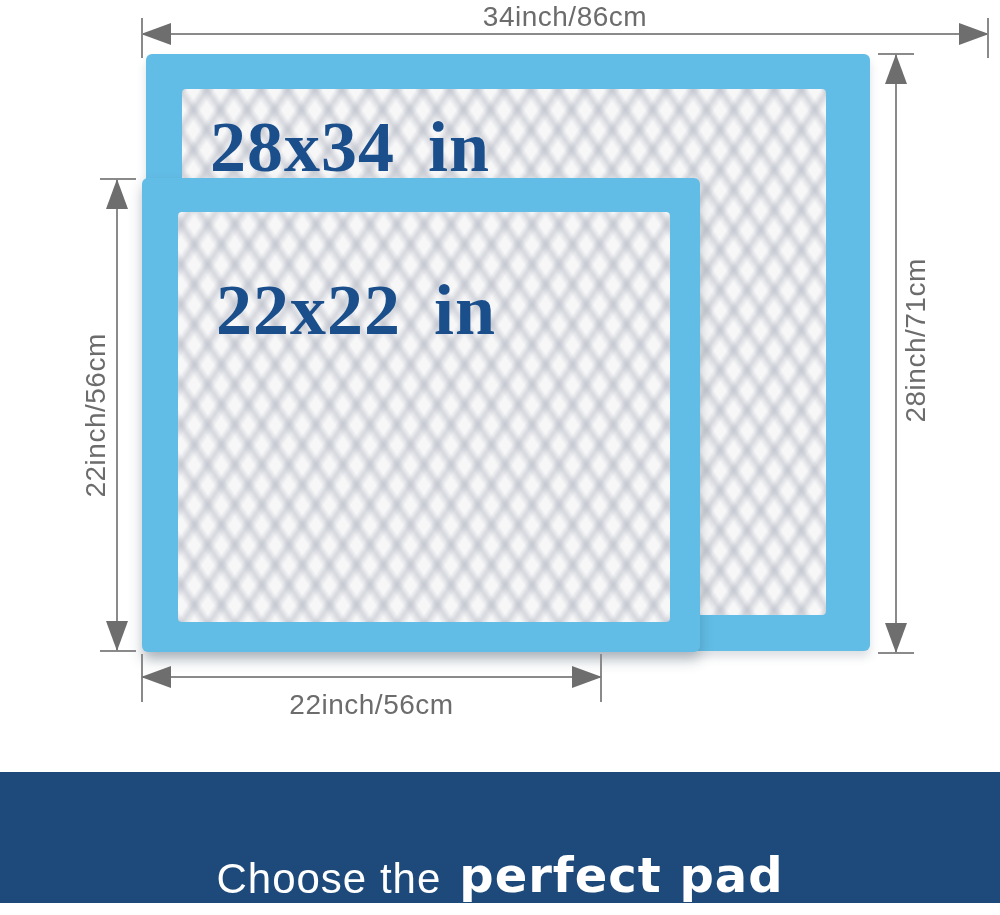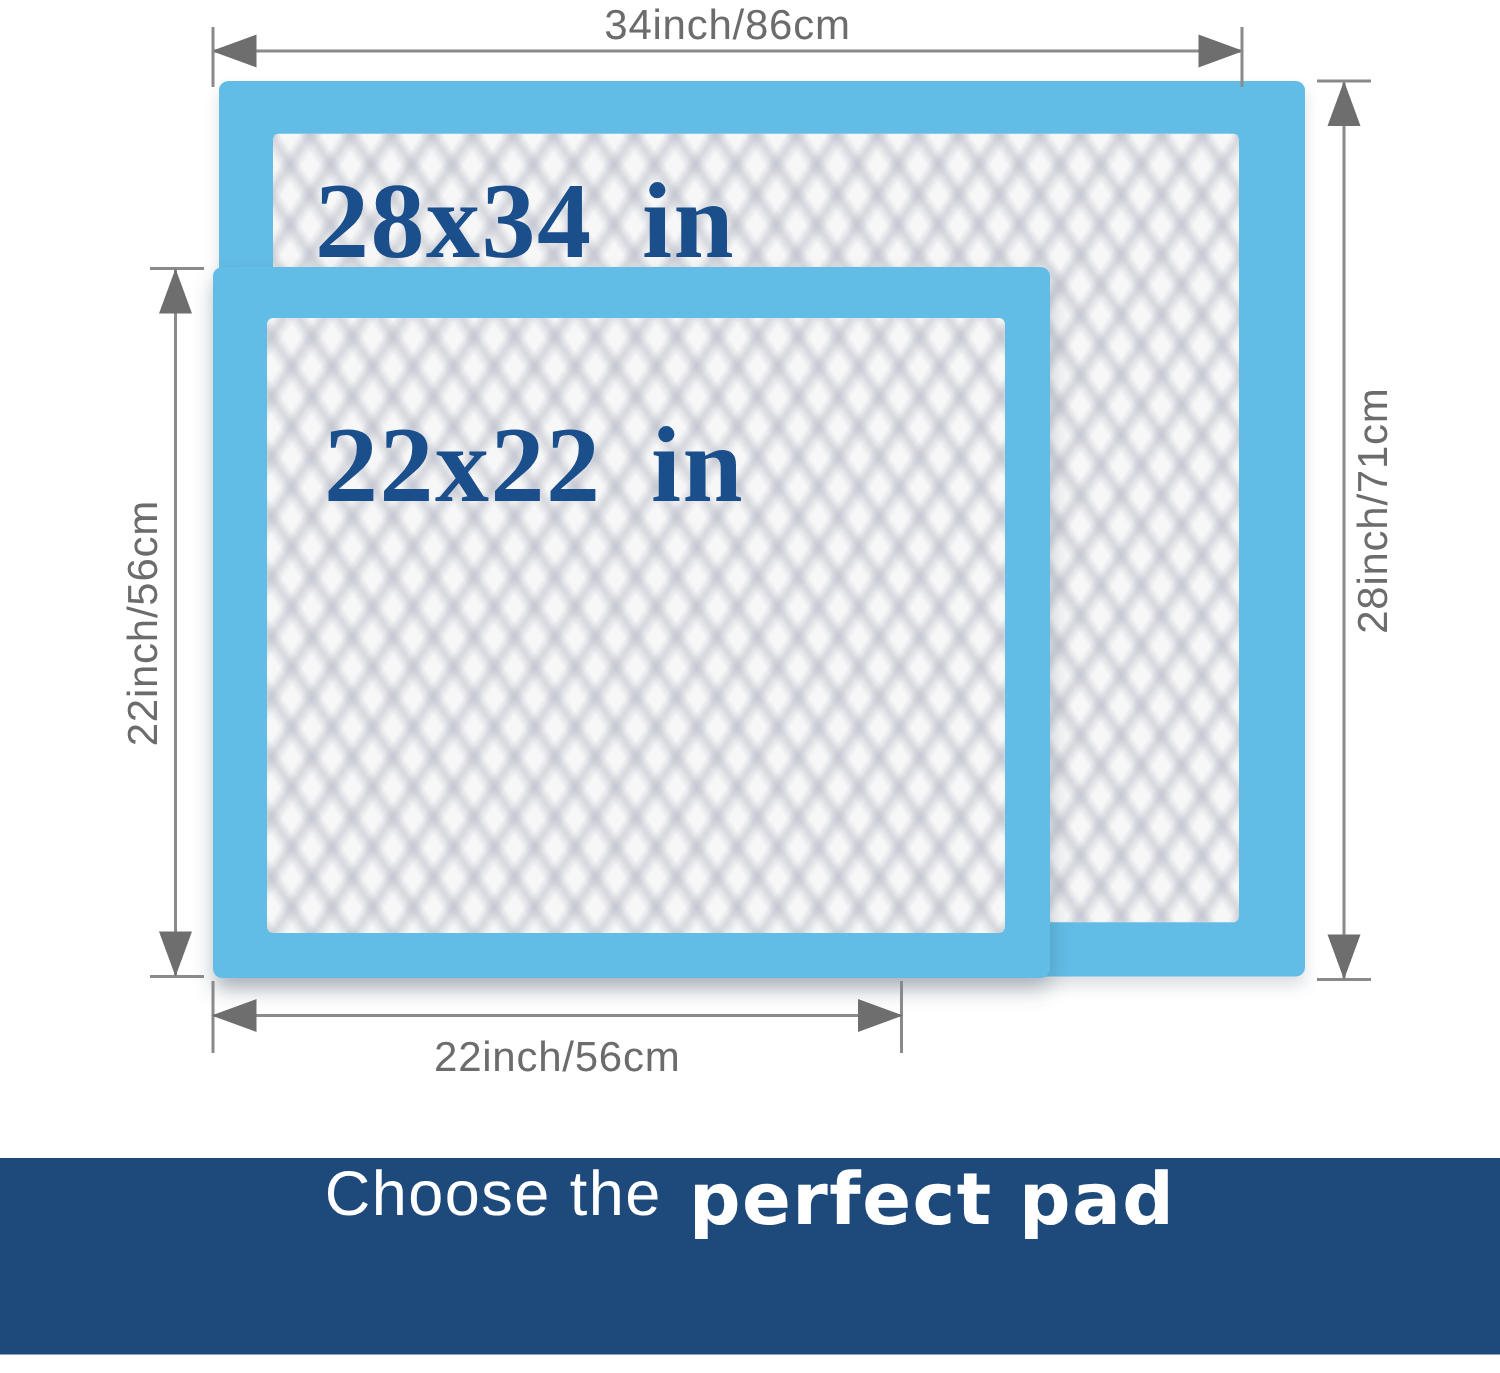--- a/index.html
+++ b/index.html
@@ -64,21 +64,21 @@
     border-top:11px solid transparent;border-bottom:11px solid transparent;
     border-left:30px solid var(--arrow);}
   .ah-up{top:-1px;left:50%;transform:translateX(-50%);
     border-left:11px solid transparent;border-right:11px solid transparent;
     border-bottom:30px solid var(--arrow);}
   .ah-down{bottom:-1px;left:50%;transform:translateX(-50%);
     border-left:11px solid transparent;border-right:11px solid transparent;
     border-top:30px solid var(--arrow);}
 
   
-  .dim-top{left:141px;top:2px;width:688px;height:58px;}
+  .dim-top{left:141px;top:2px;width:848px;height:58px;}
   .dim-top .dim-label{position:absolute;top:0;width:100%;text-align:center;}
   .dim-top .shaft{top:31px;left:1px;right:1px;height:2px;}
   .dim-top .tick-a{left:0;top:16px;width:2px;height:40px;}
   .dim-top .tick-b{right:0;top:16px;width:2px;height:40px;}
 
   
   .dim-right{left:878px;top:53px;width:40px;height:601px;}
   .dim-right .tick-a{top:0;left:0;width:36px;height:2px;}
   .dim-right .tick-b{bottom:0;left:0;width:36px;height:2px;}
   .dim-right .shaft{left:17px;top:2px;bottom:2px;width:2px;}
@@ -97,21 +97,21 @@
   .dim-bottom{left:141px;top:652px;width:461px;height:70px;}
   .dim-bottom .tick-a{left:0;top:2px;width:2px;height:48px;}
   .dim-bottom .tick-b{right:0;top:2px;width:2px;height:48px;}
   .dim-bottom .shaft{top:24px;left:1px;right:1px;height:2px;}
   .dim-bottom .dim-label{position:absolute;top:38px;width:100%;text-align:center;}
 
   
   .banner{
     position:absolute;left:0;top:772px;width:1000px;height:131px;
     background:var(--banner-bg);z-index:3;
-    display:flex;align-items:flex-start;justify-content:center;gap:18px;
+    display:flex;align-items:flex-end;justify-content:center;gap:18px;
   }
   .banner-light{
     color:var(--banner-text);font-size:42px;font-weight:400;
     letter-spacing:1px;font-family:"Liberation Sans",sans-serif;
   }
   .banner-bold{
     color:var(--banner-text);font-size:48px;font-weight:bold;
     letter-spacing:1px;font-family:"DejaVu Sans",sans-serif;
   }
 </style>

